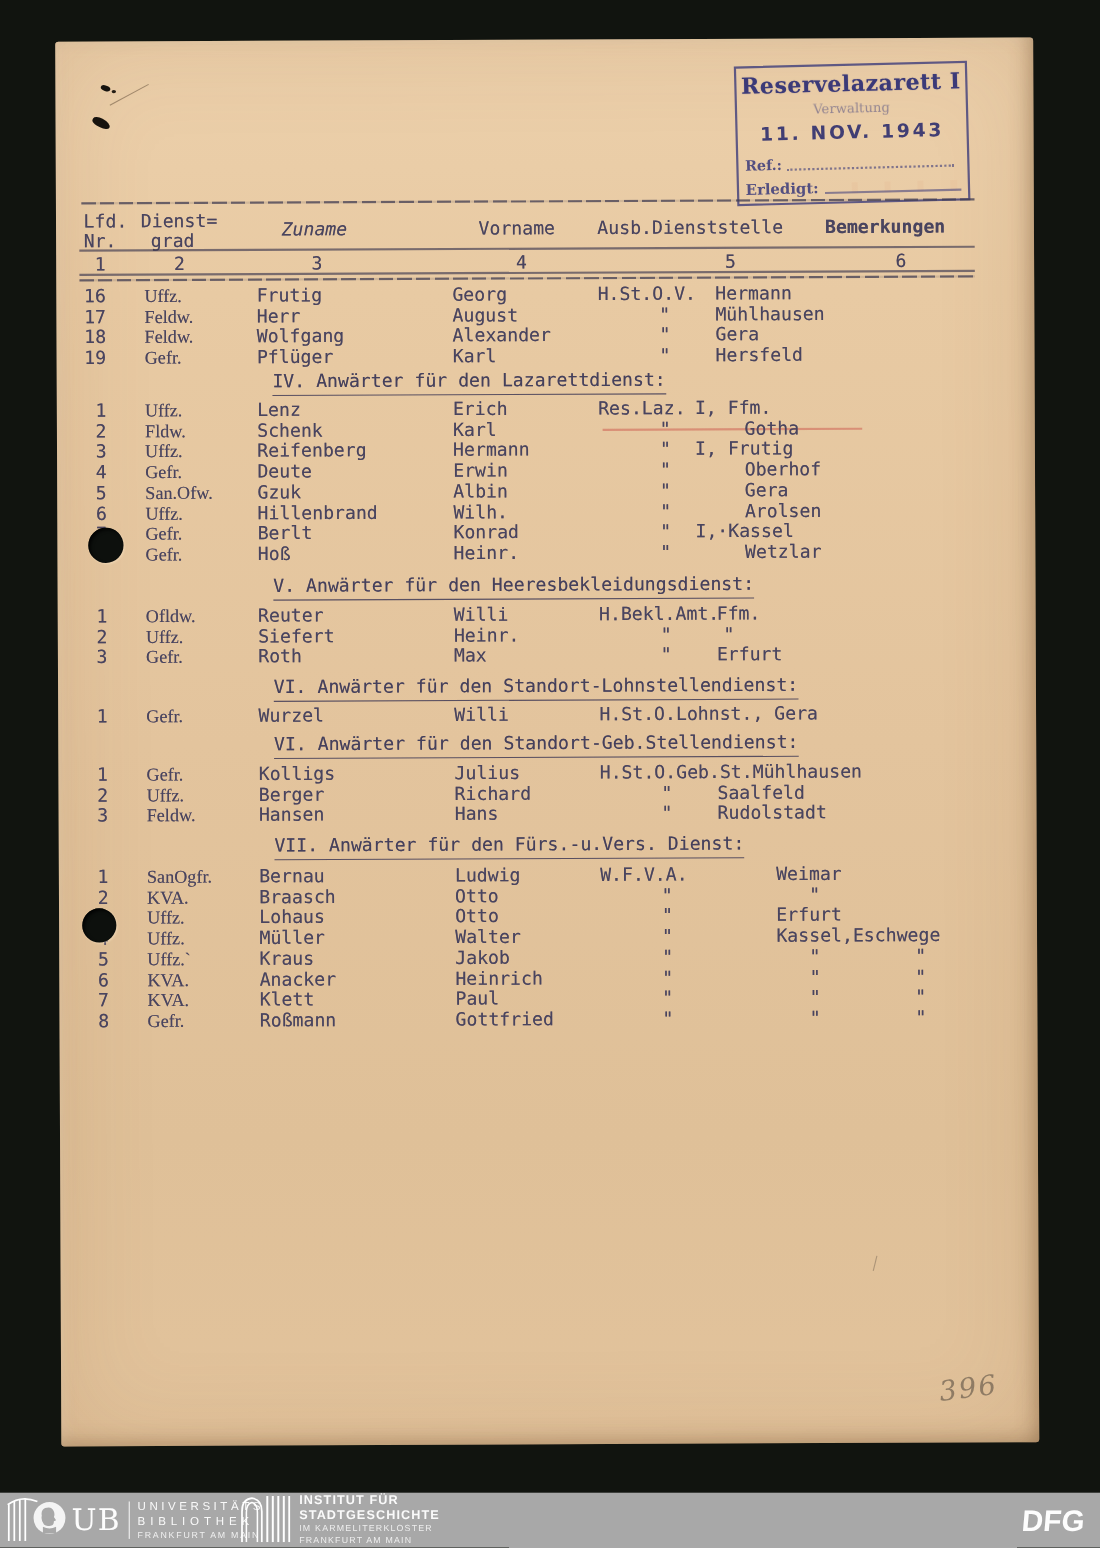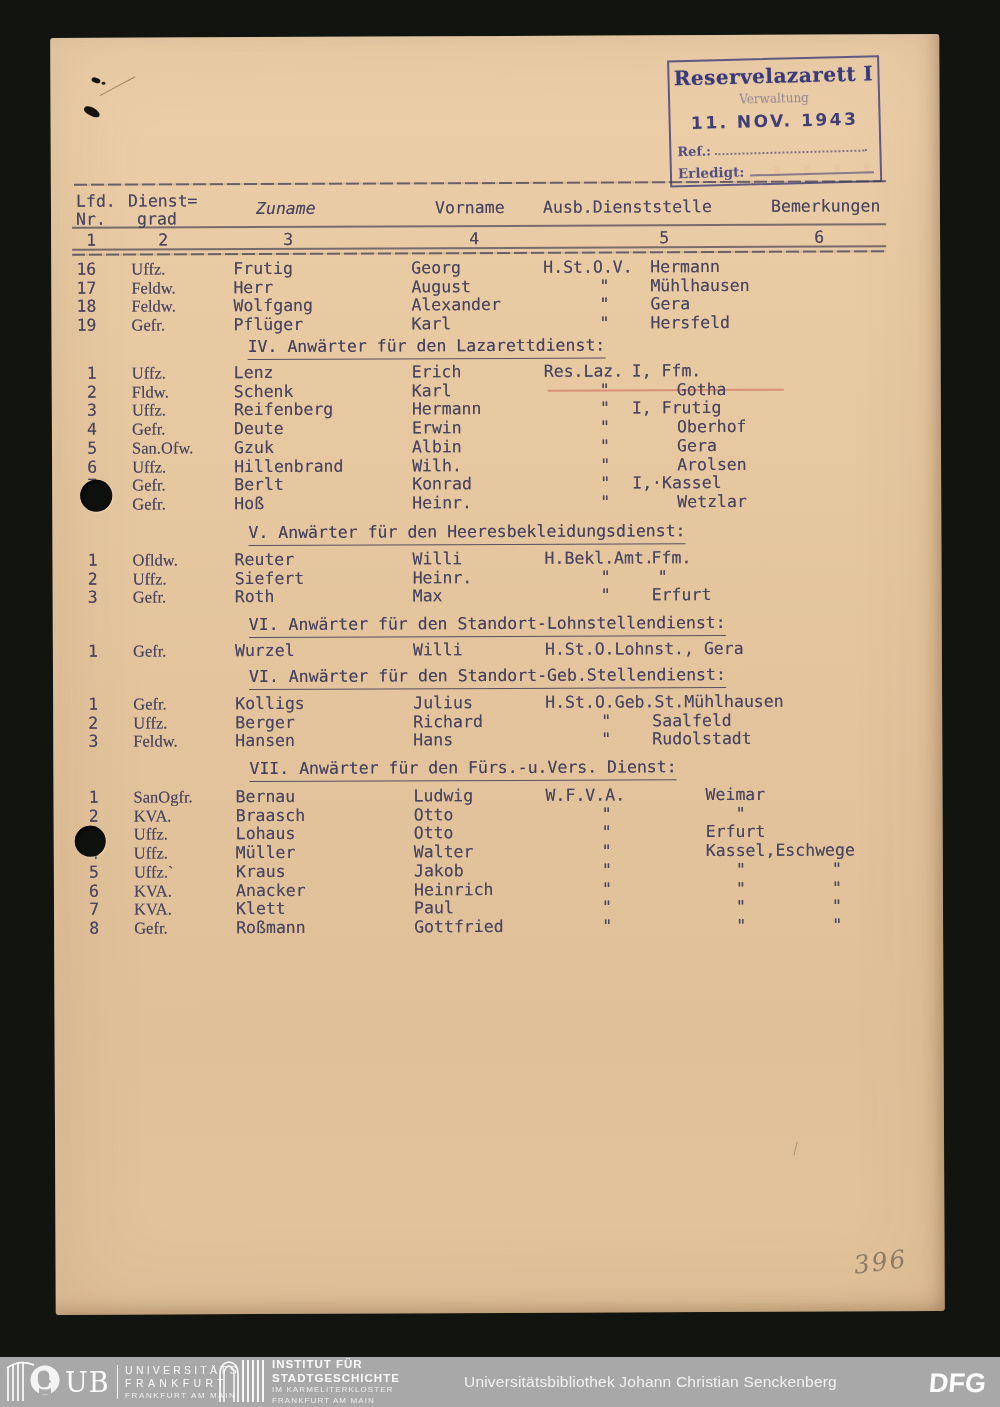--- a/index.html
+++ b/index.html
@@ -132,21 +132,21 @@
     </div>
 
     <div class="rule-dashed" style="left:76px;top:182px;width:812px;"></div>
     <span class="tw" style="left:78px;top:192px;">Lfd.</span>
     <span class="tw" style="left:78px;top:210px;">Nr.</span>
     <span class="tw" style="left:130px;top:192px;">Dienst=</span>
     <span class="tw" style="left:139px;top:210px;">grad</span>
     <span class="tw" style="left:258px;top:200px;font-style:italic;">Zuname</span>
     <span class="tw" style="left:437px;top:200px;">Vorname</span>
     <span class="tw" style="left:545px;top:200px;">Ausb.Dienststelle</span>
-    <span class="tw" style="left:773px;top:200px;">Bemerkungen</span>
+    <span class="tw" style="left:752px;top:200px;font-weight:bold;">Bemerkungen</span>
     <div class="rule" style="left:74px;top:225px;width:814px;height:2.4px;"></div>
     <span class="tw" style="left:88px;top:231px;">1</span>
     <span class="tw" style="left:160px;top:231px;">2</span>
     <span class="tw" style="left:285px;top:231px;">3</span>
     <span class="tw" style="left:471px;top:231px;">4</span>
     <span class="tw" style="left:661px;top:231px;">5</span>
     <span class="tw" style="left:816px;top:231px;">6</span>
     <div class="rule" style="left:74px;top:247px;width:814px;height:2px;"></div>
     <div class="rule-dashed" style="left:74px;top:252px;width:814px;"></div>
 
@@ -398,21 +398,21 @@
         <svg width="32" height="32" viewBox="0 0 32 32">
           <circle cx="16" cy="16" r="14.5" fill="#f4f4f4"></circle>
           <path d="M12 7 q6 -2 8 3 q1 3 0 5 l2 3 l-2 1 q0 4 -3 4 q-4 1 -6 -1 q-3 -4 -2 -8 q-1 -5 3 -7 Z" fill="#a8a8a8"></path>
           <path d="M10 24 q6 3 12 0 l0 6 l-12 0 Z" fill="#a8a8a8"></path>
         </svg>
       </span>
       <span class="ub-abbr">UB</span>
       <span class="ub-divider"></span>
       <span class="ub-text">
         <div class="l1">UNIVERSITÄTS</div>
-        <div class="l2">FRANKFURT</div>
+        <div class="l2">BIBLIOTHEK</div>
         <div class="l3">FRANKFURT AM MAIN</div>
       </span>
     </div>
 
     <div class="inst-group">
       <span>
         <svg width="46" height="44" viewBox="0 0 46 44" fill="none">
           <path d="M2 44 V16 Q2 5 11 4 Q20 5 20 16 V44" stroke="#ffffff" stroke-width="1.6"></path>
           <path d="M6 44 V17 Q6 9 11 8 Q16 9 16 17 V44" stroke="#ffffff" stroke-width="1.4"></path>
           <path d="M25 44 V2 M30 44 V2 M35 44 V2 M40 44 V2 M45 44 V2" stroke="#ffffff" stroke-width="1.8"></path>
@@ -420,16 +420,15 @@
       </span>
       <span class="inst-text">
         <div class="l1">INSTITUT FÜR</div>
         <div class="l2">STADTGESCHICHTE</div>
         <div class="l3">IM KARMELITERKLOSTER</div>
         <div class="l4">FRANKFURT AM MAIN</div>
       </span>
     </div>
   </div>
 
-  <div class="lib-name">Universitätsbibliothek Johann Christian Senckenberg</div>
   <div class="dfg">DFG</div>
 
 </div>
 
 </body></html>

